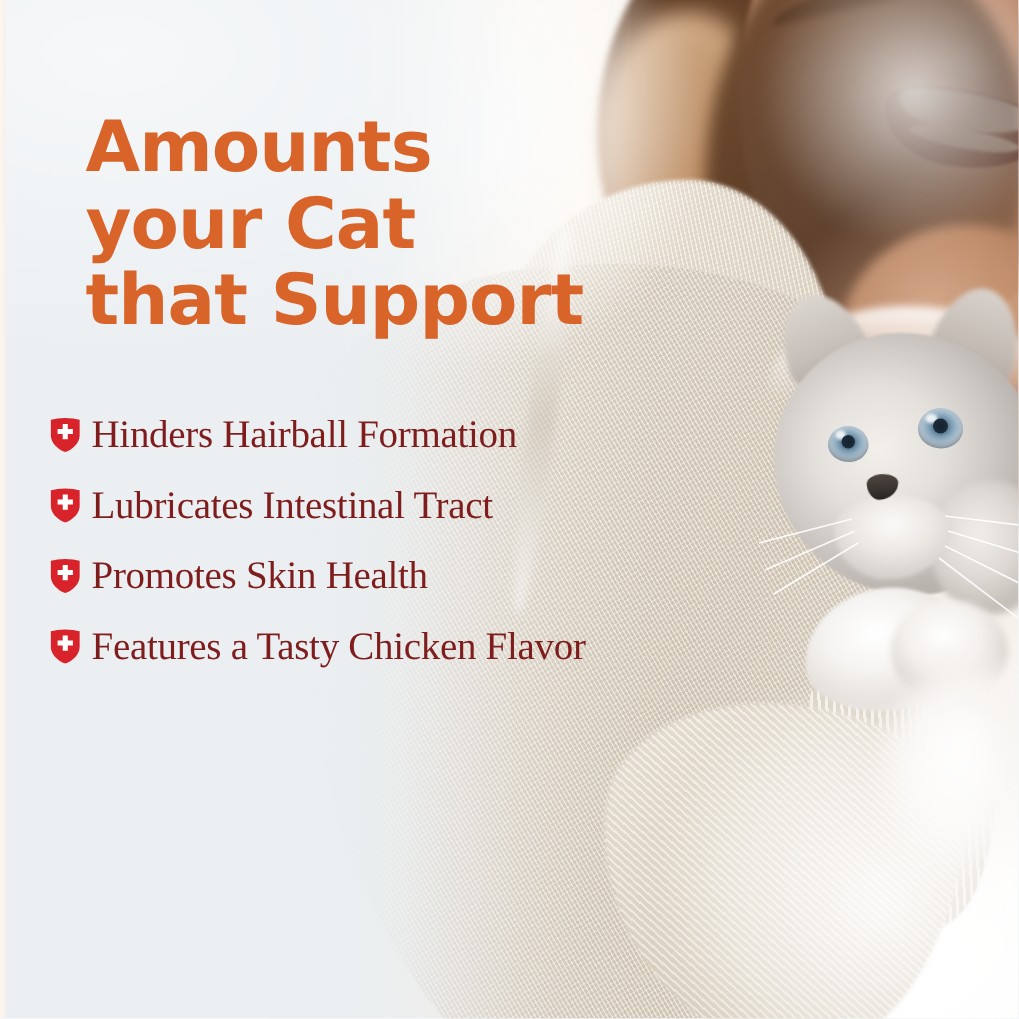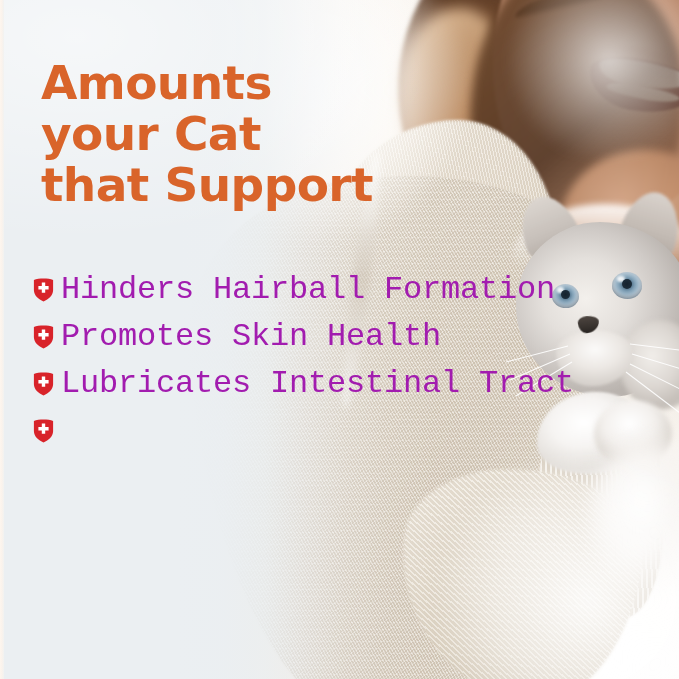--- a/index.html
+++ b/index.html
@@ -497,21 +497,21 @@
 
   
   .content {
     position: absolute;
     inset: 0;
   }
   .headline {
     position: absolute;
     left: 41px;
     top: 57px;
-    margin: 0;
+    margin: 16px;
     font-family: "DejaVu Sans", sans-serif;
     font-weight: 700;
     font-size: 47px;
     line-height: 51px;
     letter-spacing: -0.6px;
     color: #d9642a;
   }
   .headline span { display: block; white-space: nowrap; }
 
   .benefits {
@@ -528,25 +528,25 @@
     height: 47px;
   }
   .shield {
     flex: 0 0 auto;
     width: 21px;
     height: 24px;
     margin-right: 7px;
     display: block;
   }
   .benefit-label {
-    font-family: Liberation Mono, monospace;
+    font-family: Liberation Serif, serif;
     font-weight: 400;
-    font-size: 32px;
+    font-size: 26px;
     line-height: 27px;
-    color: #a21caf;
+    color: #7f1d1d;
     letter-spacing: -0.2px;
     white-space: nowrap;
   }
 </style>
 </head>
 <body>
 
 <div class="banner">
 
   <div class="photo" role="img" aria-label="Smiling woman in a cream knit sweater holding a blue-eyed ragdoll cat">
@@ -625,33 +625,34 @@
           <path d="M8.8 4.6 h3.4 v3.4 h3.4 v3.4 h-3.4 v3.4 h-3.4 v-3.4 h-3.4 v-3.4 h3.4 z" fill="#ffffff"></path>
         </svg>
         <span class="benefit-label">Hinders Hairball Formation</span>
       </li>
 
       <li class="benefit">
         <svg class="shield" viewBox="0 0 21 24">
           <path d="M10.5 0.6 C7 0.6 3.2 1.1 0.9 1.9 L0.9 12.1 C0.9 17.4 5.4 21.4 10.5 23.4 C15.6 21.4 20.1 17.4 20.1 12.1 L20.1 1.9 C17.8 1.1 14 0.6 10.5 0.6 Z" fill="#d8232a"></path>
           <path d="M8.8 4.6 h3.4 v3.4 h3.4 v3.4 h-3.4 v3.4 h-3.4 v-3.4 h-3.4 v-3.4 h3.4 z" fill="#ffffff"></path>
         </svg>
-        <span class="benefit-label">Promotes Skin Health</span>
+        <span class="benefit-label">Lubricates Intestinal Tract</span>
       </li>
 
       <li class="benefit">
         <svg class="shield" viewBox="0 0 21 24">
           <path d="M10.5 0.6 C7 0.6 3.2 1.1 0.9 1.9 L0.9 12.1 C0.9 17.4 5.4 21.4 10.5 23.4 C15.6 21.4 20.1 17.4 20.1 12.1 L20.1 1.9 C17.8 1.1 14 0.6 10.5 0.6 Z" fill="#d8232a"></path>
           <path d="M8.8 4.6 h3.4 v3.4 h3.4 v3.4 h-3.4 v3.4 h-3.4 v-3.4 h-3.4 v-3.4 h3.4 z" fill="#ffffff"></path>
         </svg>
-        <span class="benefit-label">Lubricates Intestinal Tract</span>
+        <span class="benefit-label">Promotes Skin Health</span>
       </li>
 
       <li class="benefit">
         <svg class="shield" viewBox="0 0 21 24">
           <path d="M10.5 0.6 C7 0.6 3.2 1.1 0.9 1.9 L0.9 12.1 C0.9 17.4 5.4 21.4 10.5 23.4 C15.6 21.4 20.1 17.4 20.1 12.1 L20.1 1.9 C17.8 1.1 14 0.6 10.5 0.6 Z" fill="#d8232a"></path>
           <path d="M8.8 4.6 h3.4 v3.4 h3.4 v3.4 h-3.4 v3.4 h-3.4 v-3.4 h-3.4 v-3.4 h3.4 z" fill="#ffffff"></path>
         </svg>
+        <span class="benefit-label">Features a Tasty Chicken Flavor</span>
       </li>
 
     </ul>
   </div>
 </div>
 
 </body></html>

